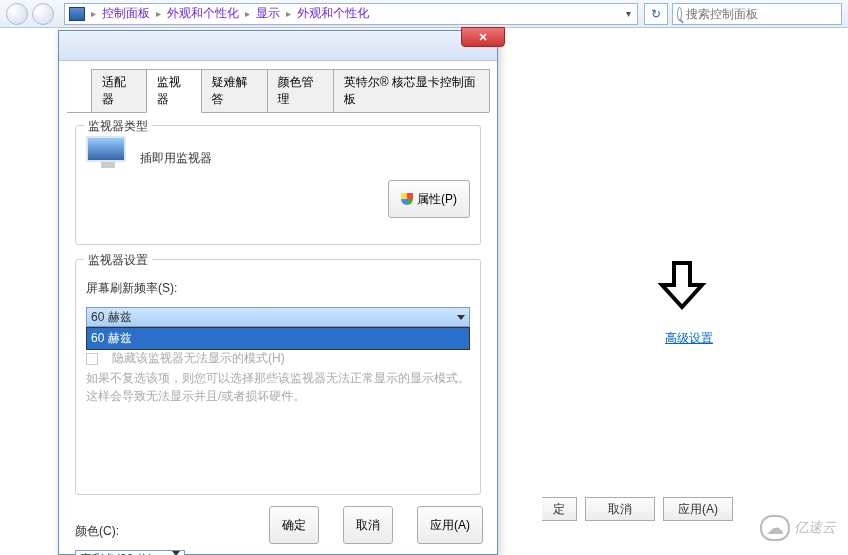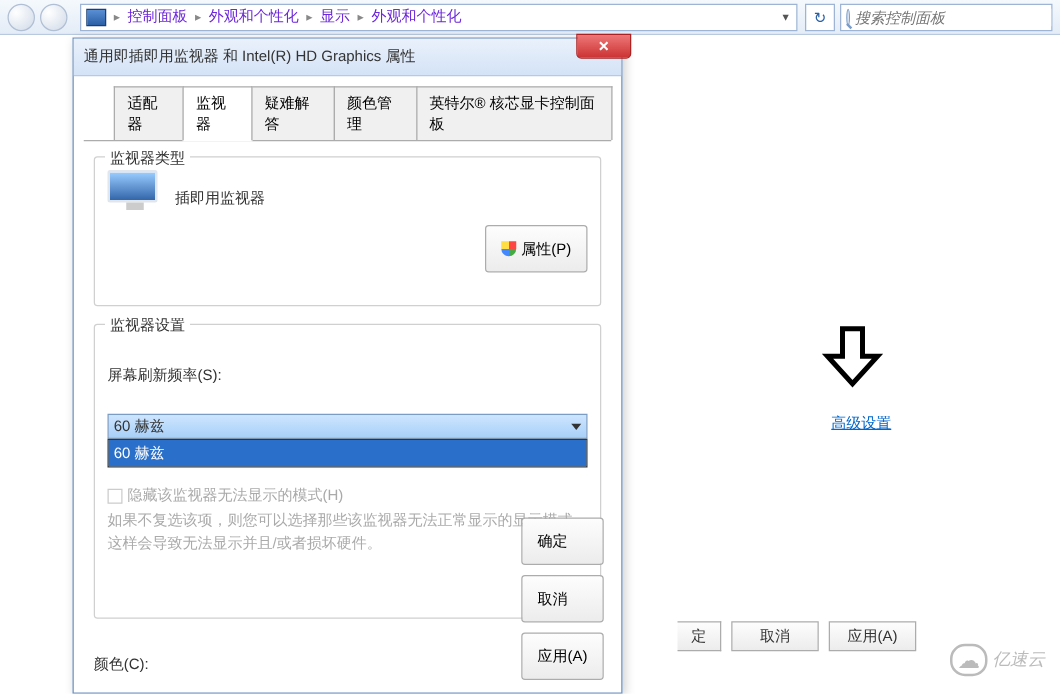--- a/index.html
+++ b/index.html
@@ -11,21 +11,21 @@
 .nav-circle { width: 22px; height: 22px; border-radius: 50%; background: radial-gradient(circle at 30% 30%, #fff, #d0dae8); border: 1px solid #b0bfd4; }
 .addr-box { flex: 1; margin: 3px 4px; height: 22px; background: #fff; border: 1px solid #9db4d4; display: flex; align-items: center; font-size: 12px; }
 .addr-icon { width: 16px; height: 14px; margin: 0 4px; background: linear-gradient(#5a8fd6,#2a5fa6); border: 1px solid #1a3f76; }
 .crumb { padding: 0 4px; color: #6d28d9; cursor: pointer; }
 .crumb-sep { color: #888; padding: 0 2px; font-size: 10px; }
 .addr-drop { margin-left: auto; padding: 0 6px; color: #555; font-size: 10px; }
 .refresh-box { width: 24px; height: 22px; margin: 3px 2px; border: 1px solid #9db4d4; background: #fff; display: flex; align-items: center; justify-content: center; font-size: 12px; color: #2a5fa6; }
 .search-box { width: 170px; margin: 3px 6px 3px 2px; height: 22px; background: #fff; border: 1px solid #9db4d4; display: flex; align-items: center; }
 .search-icon { width: 14px; height: 14px; margin: 0 4px; border: 1.5px solid #7a9cc6; border-radius: 50%; position: relative; }
 .search-icon::after { content: ''; position: absolute; width: 5px; height: 1.5px; background: #7a9cc6; bottom: -2px; right: -3px; transform: rotate(45deg); }
-.search-input { border: none; outline: none; font-size: 12px; color: #999; font-style: italic; flex: 1; }
+.search-input { border: none; outline: none; font-size: 12px; color: #999; flex: 1; }
 
 
 .bg-buttons { position: absolute; right: 130px; top: 95px; display: flex; flex-direction: column; gap: 8px; }
 .bg-btn { width: 80px; height: 24px; background: linear-gradient(#fdfdfd,#ececec); border: 1px solid #acacac; font-size: 12px; color: #333; display: flex; align-items: center; justify-content: center; cursor: pointer; }
 .adv-link { position: absolute; right: 135px; top: 330px; font-size: 12px; color: #0066cc; text-decoration: underline; cursor: pointer; }
 .bg-bottom { position: absolute; right: 115px; top: 497px; display: flex; gap: 8px; }
 .bg-bottom .bg-btn { width: 70px; }
 .bg-bottom .bg-btn.half { width: 35px; border-left: none; }
 
 
@@ -42,34 +42,34 @@
 .group { border: 1px solid #d0d0d0; border-radius: 3px; padding: 10px 10px 26px 10px; margin-bottom: 14px; position: relative; }
 .group-title { position: absolute; top: -8px; left: 8px; background: #fff; padding: 0 4px; font-size: 12px; }
 .monitor-row { display: flex; align-items: flex-start; gap: 10px; }
 .monitor-icon { width: 44px; height: 36px; position: relative; }
 .monitor-icon .screen { width: 40px; height: 26px; background: linear-gradient(#9cf,#36a); border: 2px solid #e0e6ee; border-radius: 2px; }
 .monitor-icon .stand { width: 14px; height: 6px; background: #ccc; margin: 0 auto; }
 .props-btn-row { text-align: right; margin-top: 8px; }
 .win-btn { display: inline-flex; align-items: center; gap: 4px; height: 38px; padding: 0 12px; background: linear-gradient(#fdfdfd,#ececec); border: 1px solid #acacac; border-radius: 3px; font-size: 12px; cursor: pointer; }
 .shield { width: 12px; height: 12px; background: conic-gradient(#f44 0 25%, #4a4 0 50%, #48f 0 75%, #fd4 0); border-radius: 0 0 50% 50%; }
 
-.label { margin: 22px 0; }
+.label { margin: 10px 0; }
 .select-open { position: relative; margin-top: 4px; }
 .select-box { height: 20px; border: 1px solid #7a9cc6; background: linear-gradient(#cde5ff,#a8d0f8); display: flex; align-items: center; padding: 0 4px; font-size: 12px; cursor: pointer; }
 .select-arrow { margin-left: auto; width: 0; height: 0; border-left: 4px solid transparent; border-right: 4px solid transparent; border-top: 5px solid #333; }
 .dropdown { position: absolute; left: 0; right: 0; top: 20px; background: #fff; border: 1px solid #333; z-index: 5; }
 .dropdown-item { padding: 2px 4px; background: #2a6fc9; color: #fff; font-size: 12px; }
-.chk-row { margin-top: 37px; color: #aaa; font-size: 12px; display: flex; align-items: center; gap: 4px; }
+.chk-row { margin-top: 23px; color: #aaa; font-size: 12px; display: flex; align-items: center; gap: 14px; }
 .chk { width: 12px; height: 12px; border: 1px solid #ccc; }
 .help-text { color: #aaa; font-size: 12px; margin-top: 2px; line-height: 1.5; }
 
 .color-row { margin-top: 28px; }
 .color-select { width: 110px; height: 20px; border: 1px solid #7a9cc6; background: #fff; display: flex; align-items: flex-start; padding: 0 4px; font-size: 12px; margin-top: 4px; cursor: pointer; }
 
-.dialog-buttons { position: absolute; bottom: 10px; right: 14px; display: flex; gap: 8px; flex-direction: column; }
+.dialog-buttons { position: absolute; bottom: 10px; right: 14px; display: flex; gap: 24px; }
 
 
 .arrow { position: absolute; pointer-events: none; }
 .arrow svg { display: block; }
 
 
 .watermark { position: absolute; right: 12px; bottom: 14px; font-size: 14px; color: #bbb; display: flex; align-items: center; gap: 4px; font-style: italic; }
 .watermark .cloud { font-size: 18px; border: 2px solid #bbb; border-radius: 12px; padding: 0 4px; font-style: normal; }
 </style>
 </head>
@@ -121,21 +121,20 @@
     </svg>
 </div>
 <div class="arrow" style="left:655px; top:258px;">
   <svg width="54" height="54">
       <path d="M19 5 L35 5 L35 27 L47 27 L27 49 L7 27 L19 27 Z" fill="none" stroke="#000" stroke-width="4"></path>
     </svg>
 </div>
 
 <div class="dialog">
   <div class="titlebar">
-    <span class="titlebar-text">通用即插即用监视器 和 Intel(R) HD Graphics 属性</span>
     <div class="close-btn">✕</div>
   </div>
   <div class="tabs">
     <div class="tab">适配器</div>
     <div class="tab active">监视器</div>
     <div class="tab">疑难解答</div>
     <div class="tab">颜色管理</div>
     <div class="tab">英特尔® 核芯显卡控制面板</div>
   </div>
   <div class="content">

